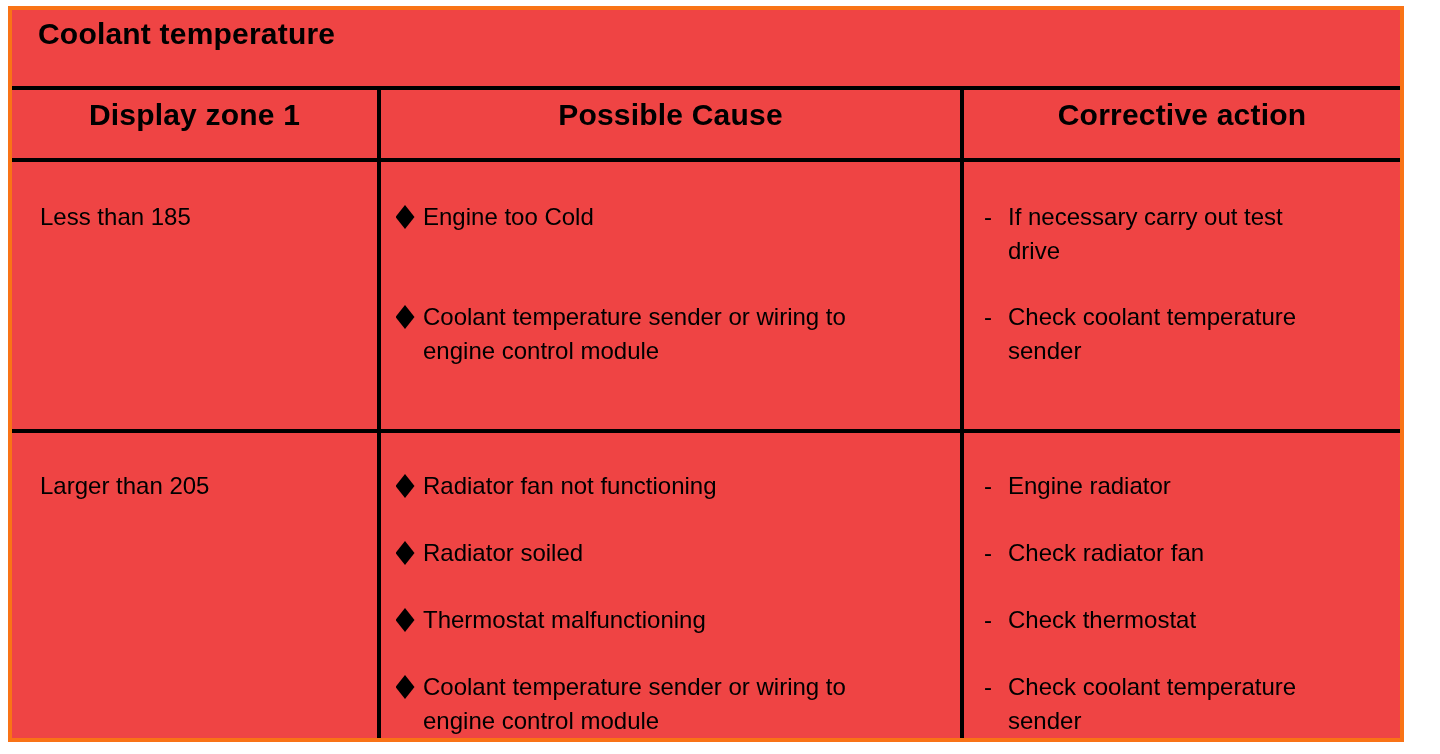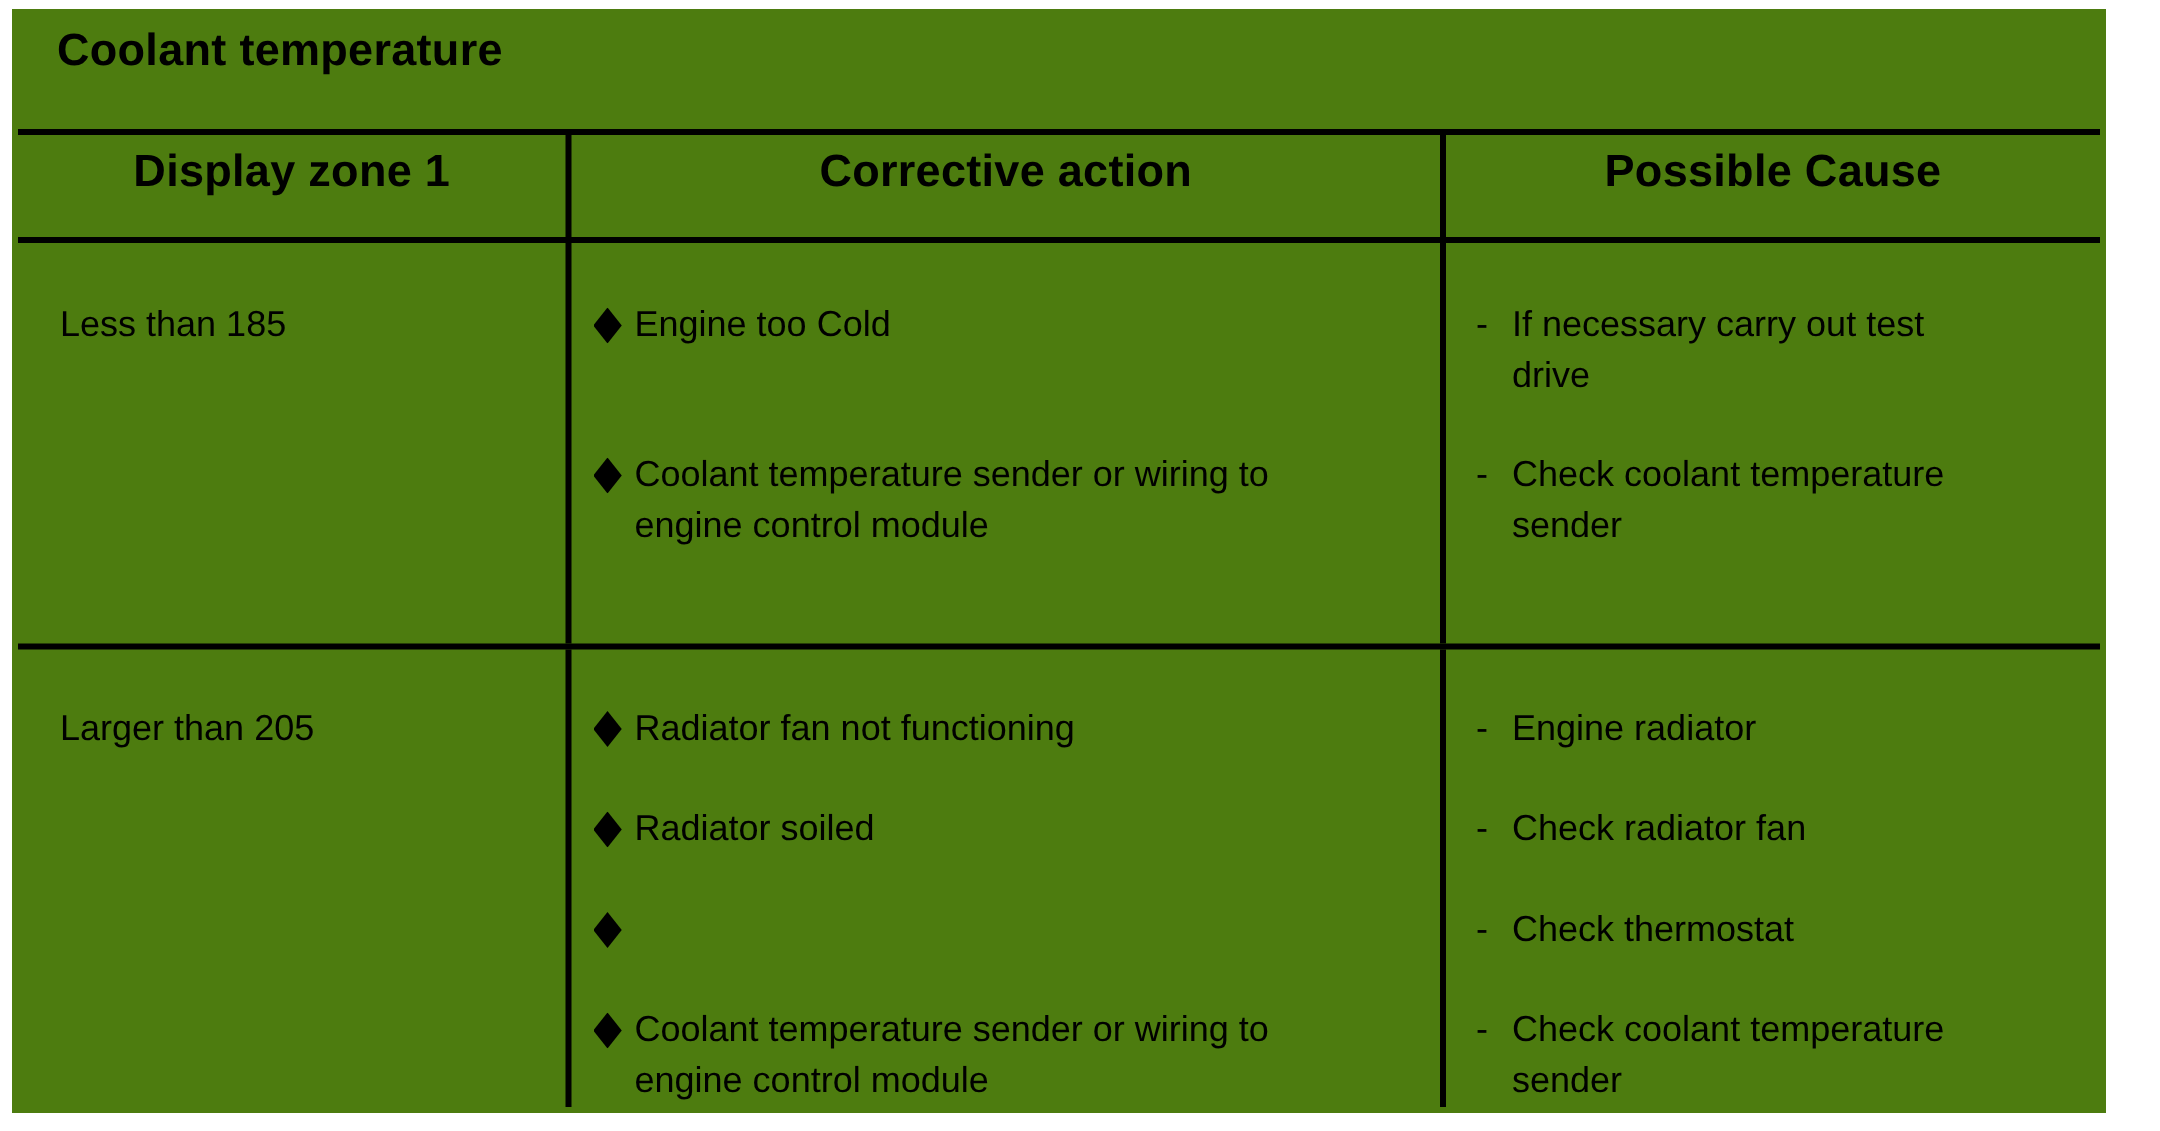--- a/index.html
+++ b/index.html
@@ -10,22 +10,22 @@
     font-family: "Liberation Sans", "DejaVu Sans", sans-serif;
     color: #000000;
     overflow: hidden;
   }
   .doc-table {
     position: absolute;
     left: 8px;
     top: 6px;
     width: 1396px;
     height: 736px;
-    border: 4px solid #4d7c0f;
-    background: #4d7c0f;
+    border: 4px solid #f97316;
+    background: #ef4444;
     display: flex;
     flex-direction: column;
   }
   
   .title-row {
     height: 80px;
     border-bottom: 4px solid #000000;
     padding: 5px 0 0 26px;
   }
   .page-title {
@@ -92,22 +92,22 @@
 <body>
 
 <div class="doc-table">
 
   <div class="title-row">
     <div class="page-title">Coolant temperature</div>
   </div>
 
   <div class="grid-row header-row">
     <div class="header-cell c1">Display zone 1</div>
+    <div class="header-cell c2">Possible Cause</div>
     <div class="header-cell c3">Corrective action</div>
-    <div class="header-cell c2">Possible Cause</div>
   </div>
 
   <div id="table-body" style="display:flex;flex-direction:column;flex:1 1 auto;">
   <div class="grid-row data-row row-a">
     <div class="cell zone-cell c1">
       <div>Less than 185</div>
     </div>
     <div class="cell causes-cell c2">
           <div class="item">
             <span class="diamond-box">
@@ -151,20 +151,21 @@
           <div class="item">
             <span class="diamond-box">
               <span class="diamond"></span>
             </span>
             <span class="item-text">Radiator soiled</span>
           </div>
           <div class="item">
             <span class="diamond-box">
               <span class="diamond"></span>
             </span>
+            <span class="item-text">Thermostat malfunctioning</span>
           </div>
           <div class="item">
             <span class="diamond-box">
               <span class="diamond"></span>
             </span>
             <span class="item-text">Coolant temperature sender or wiring to
 engine control module</span>
           </div>
         </div>
     <div class="cell actions-cell c3">

